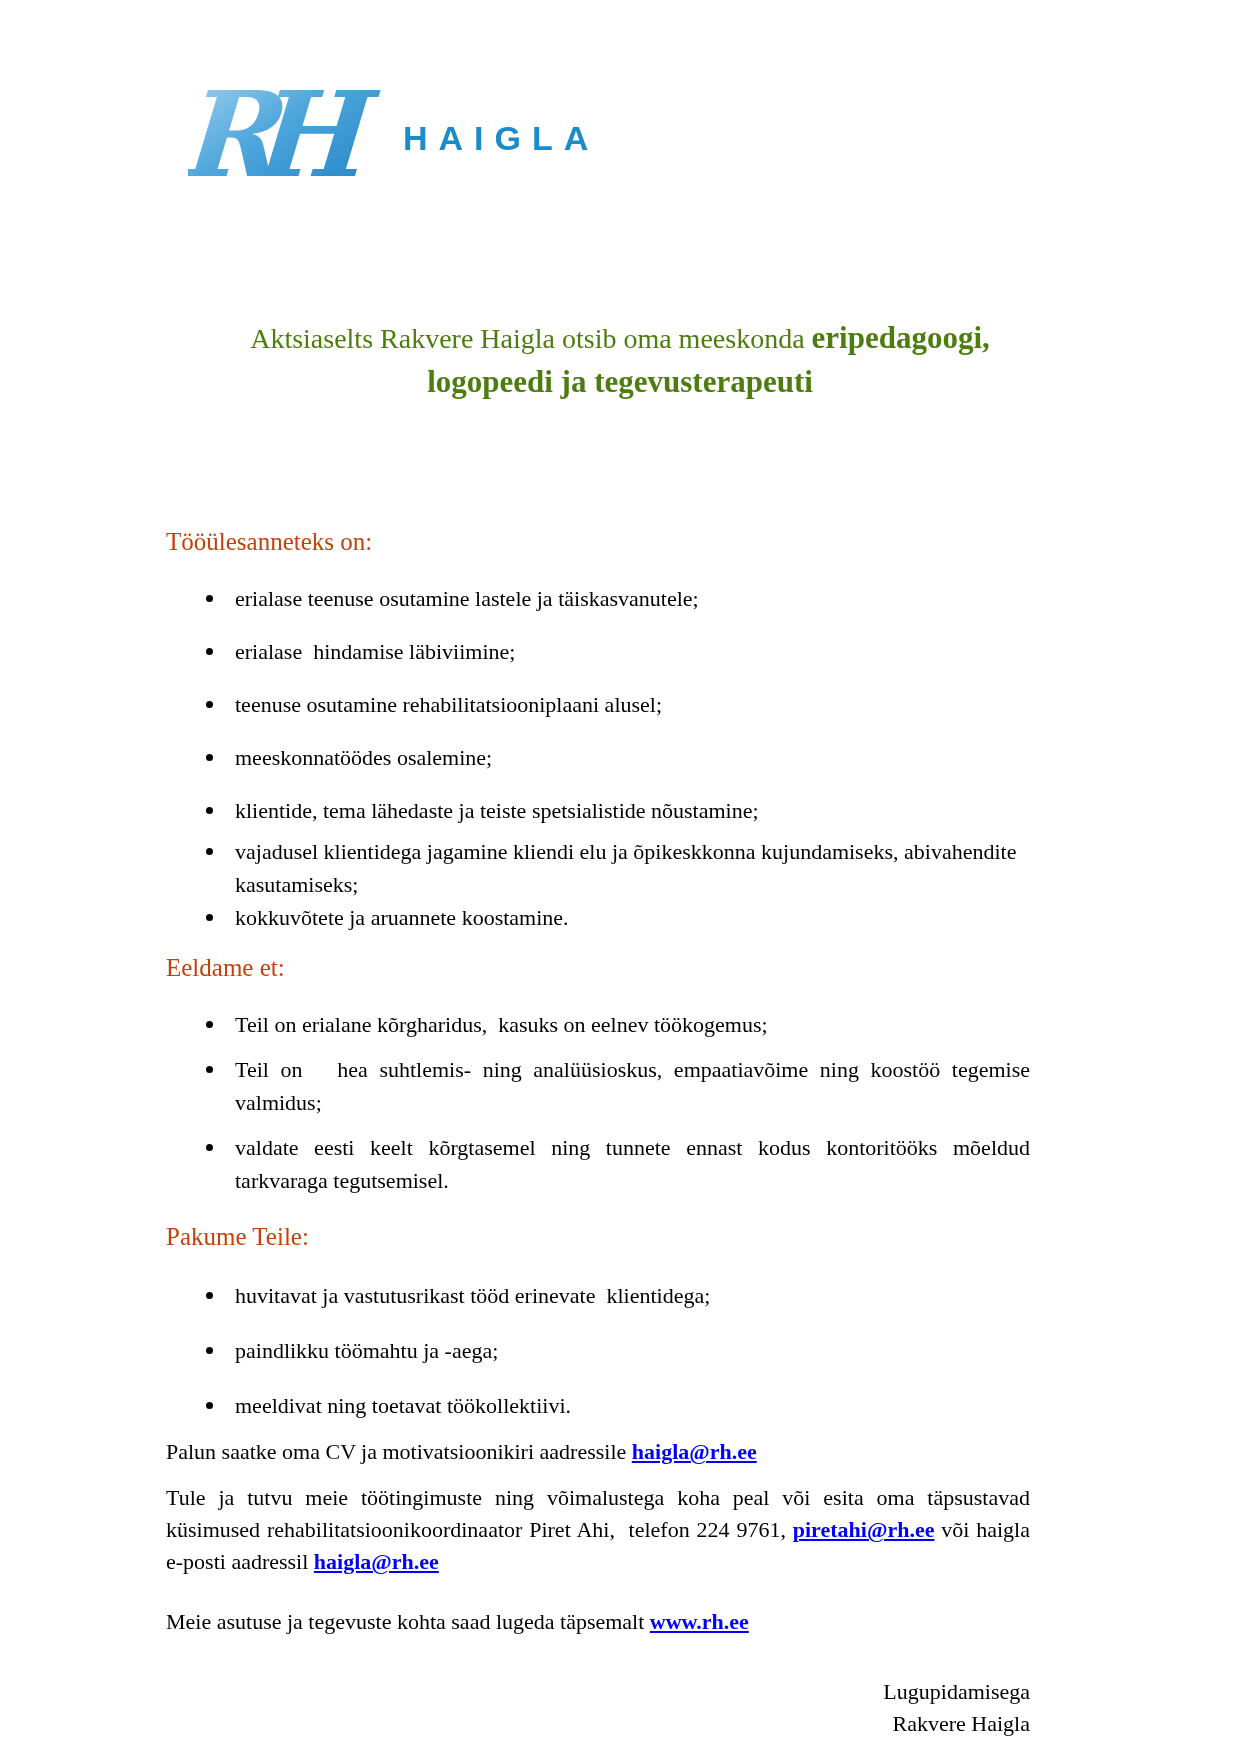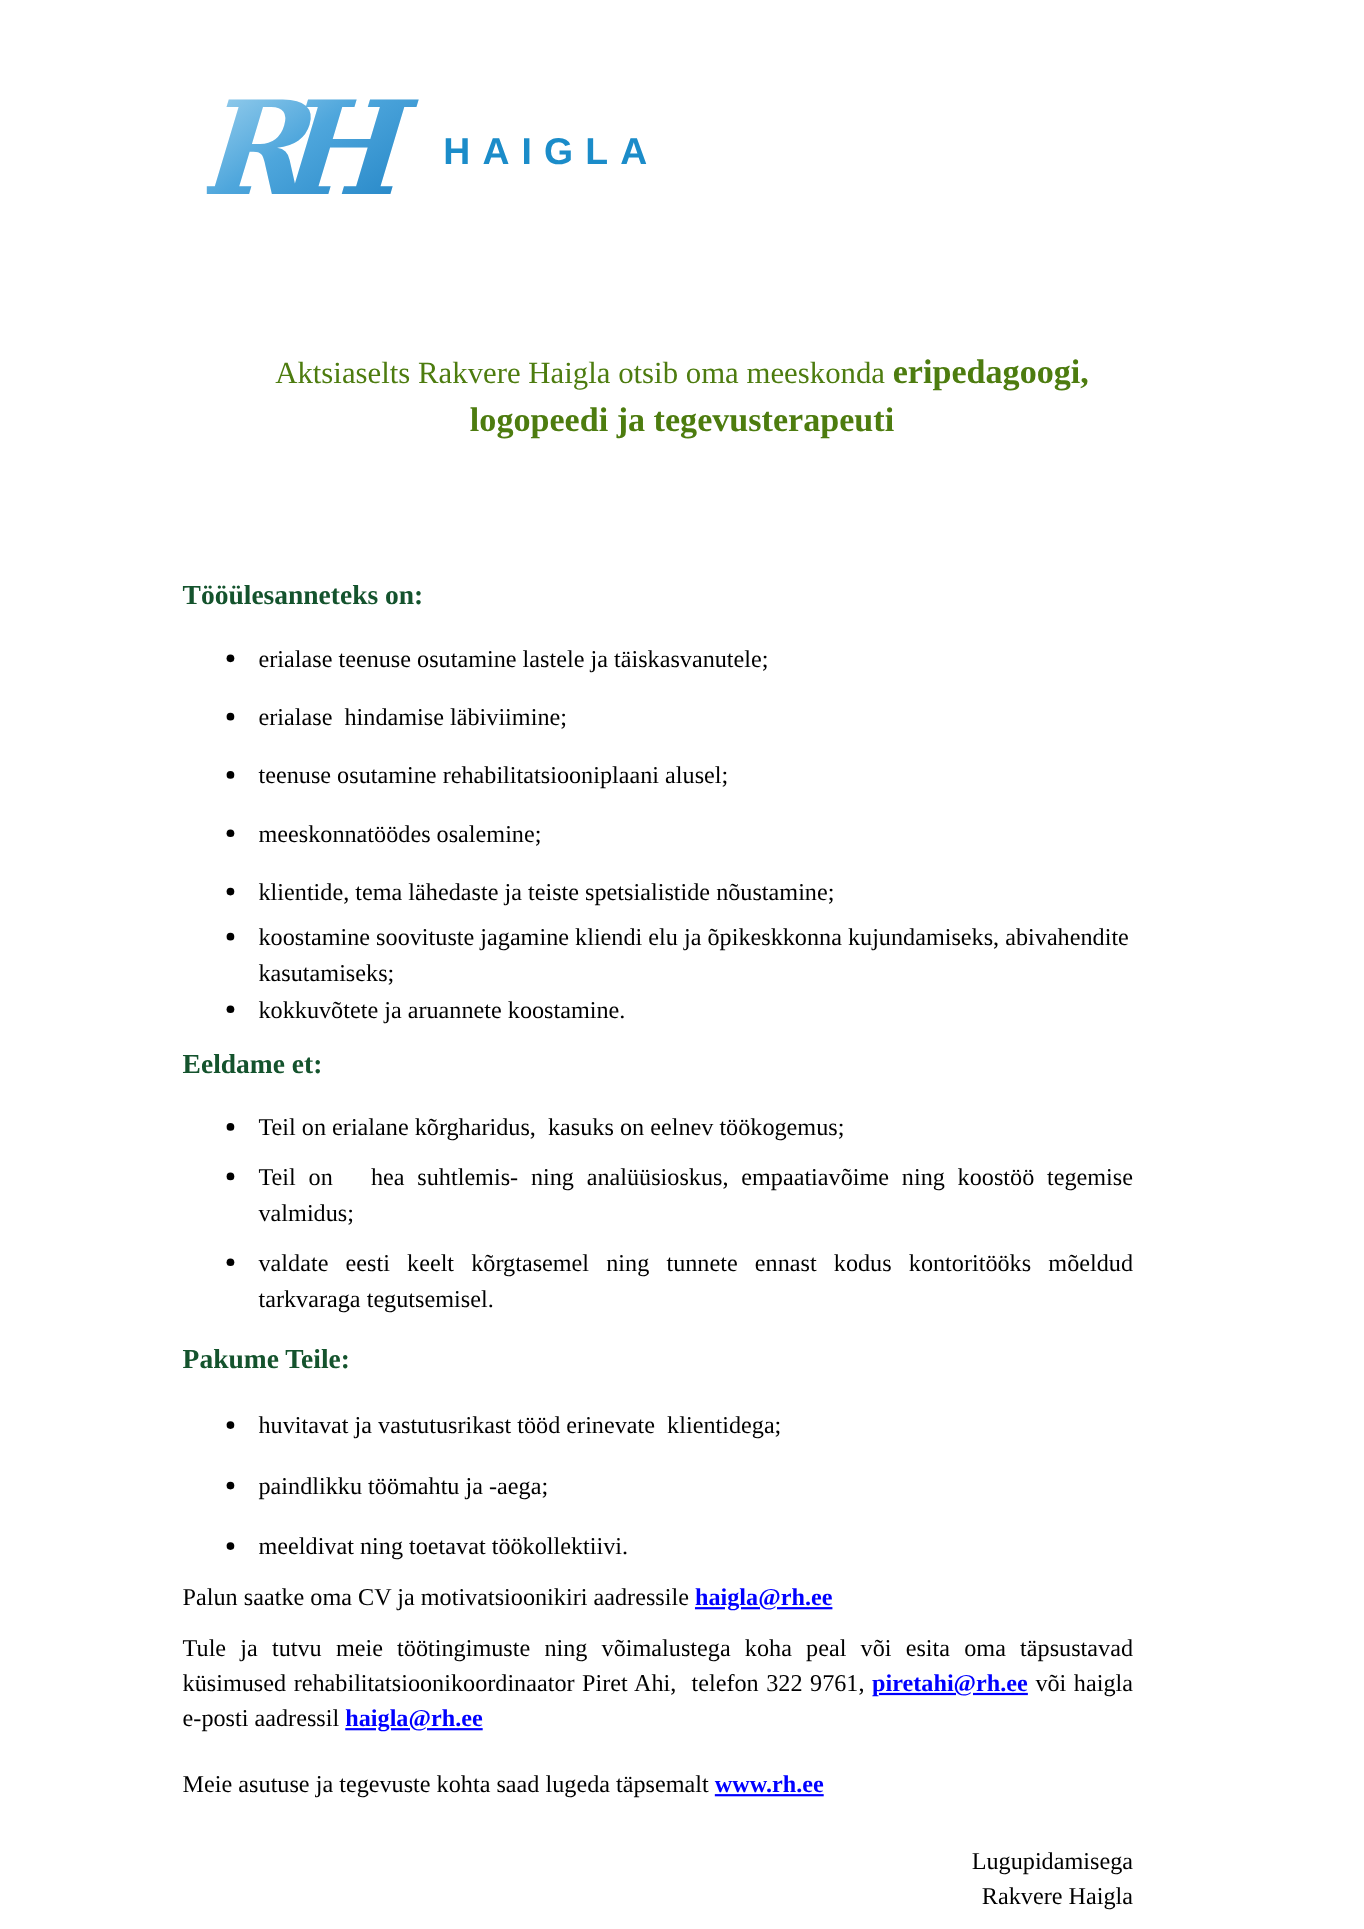--- a/index.html
+++ b/index.html
@@ -45,23 +45,23 @@
     text-align: center;
     color: #4d7c0f;
     padding: 0 140px;
   }
   .title-line1 { font-size: 28px; }
   .title-bold { font-size: 31px; font-weight: 700; }
   .title-line2 { font-size: 31px; font-weight: 700; margin-top: 8px; }
   
   .content { padding: 0 210px 0 166px; }
   h2.section-heading {
-    color: #14532d;
+    color: #c2410c;
     font-size: 25px;
-    font-weight: 700;
+    font-weight: 400;
   }
   .h-tasks   { margin-top: 128px; margin-bottom: 26px; }
   .h-expect  { margin-top: 20px;  margin-bottom: 26px; }
   .h-offer   { margin-top: 26px;  margin-bottom: 28px; }
   ul.bullets { list-style: none; }
   ul.bullets li {
     position: relative;
     padding-left: 69px;
     font-size: 22px;
     line-height: 33px;
@@ -134,41 +134,41 @@
 
   <div class="content">
 
     <h2 class="section-heading h-tasks">Tööülesanneteks on:</h2>
     <ul class="bullets list-tasks">
       <li>erialase teenuse osutamine lastele ja täiskasvanutele;</li>
       <li>erialase  hindamise läbiviimine;</li>
       <li>teenuse osutamine rehabilitatsiooniplaani alusel;</li>
       <li>meeskonnatöödes osalemine;</li>
       <li class="mb-sm">klientide, tema lähedaste ja teiste spetsialistide nõustamine;</li>
-      <li class="mb-0">koostamine soovituste jagamine kliendi elu ja õpikeskkonna kujundamiseks, abivahendite kasutamiseks;</li>
+      <li class="mb-0">vajadusel klientidega jagamine kliendi elu ja õpikeskkonna kujundamiseks, abivahendite kasutamiseks;</li>
       <li class="mb-0">kokkuvõtete ja aruannete koostamine.</li>
     </ul>
 
     <h2 class="section-heading h-expect">Eeldame et:</h2>
     <ul class="bullets list-expect">
       <li>Teil on erialane kõrgharidus,  kasuks on eelnev töökogemus;</li>
       <li>Teil on   hea suhtlemis- ning analüüsioskus, empaatiavõime ning koostöö tegemise valmidus;</li>
       <li class="mb-0">valdate eesti keelt kõrgtasemel ning tunnete ennast kodus kontoritööks mõeldud tarkvaraga tegutsemisel.</li>
     </ul>
 
     <h2 class="section-heading h-offer">Pakume Teile:</h2>
     <ul class="bullets list-offer">
       <li>huvitavat ja vastutusrikast tööd erinevate  klientidega;</li>
       <li>paindlikku töömahtu ja -aega;</li>
       <li class="mb-sm">meeldivat ning toetavat töökollektiivi.</li>
     </ul>
 
     <p class="body-par par-apply"><span>Palun saatke oma CV ja motivatsioonikiri aadressile </span><a class="doc-link">haigla@rh.ee</a></p>
 
-    <p class="body-par par-visit"><span>Tule ja tutvu meie töötingimuste ning võimalustega koha peal või esita oma täpsustavad küsimused rehabilitatsioonikoordinaator Piret Ahi,  telefon 322 9761, </span><a class="doc-link">piretahi@rh.ee</a><span> või haigla e-posti aadressil </span><a class="doc-link">haigla@rh.ee</a></p>
+    <p class="body-par par-visit"><span>Tule ja tutvu meie töötingimuste ning võimalustega koha peal või esita oma täpsustavad küsimused rehabilitatsioonikoordinaator Piret Ahi,  telefon 224 9761, </span><a class="doc-link">piretahi@rh.ee</a><span> või haigla e-posti aadressil </span><a class="doc-link">haigla@rh.ee</a></p>
 
     <p class="body-par par-more"><span>Meie asutuse ja tegevuste kohta saad lugeda täpsemalt </span><a class="doc-link">www.rh.ee</a></p>
 
     <div class="closing">
       <div>Lugupidamisega</div>
       <div>Rakvere Haigla</div>
     </div>
 
   </div>
 </div>

